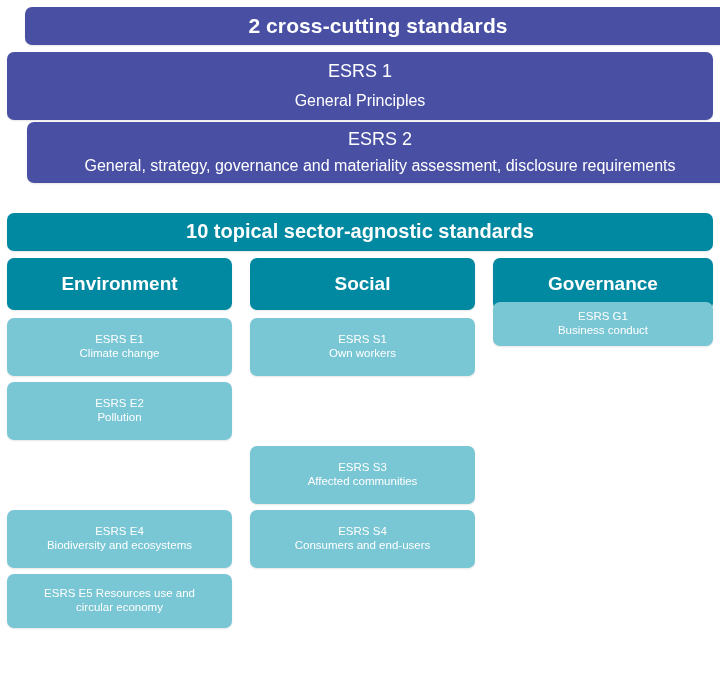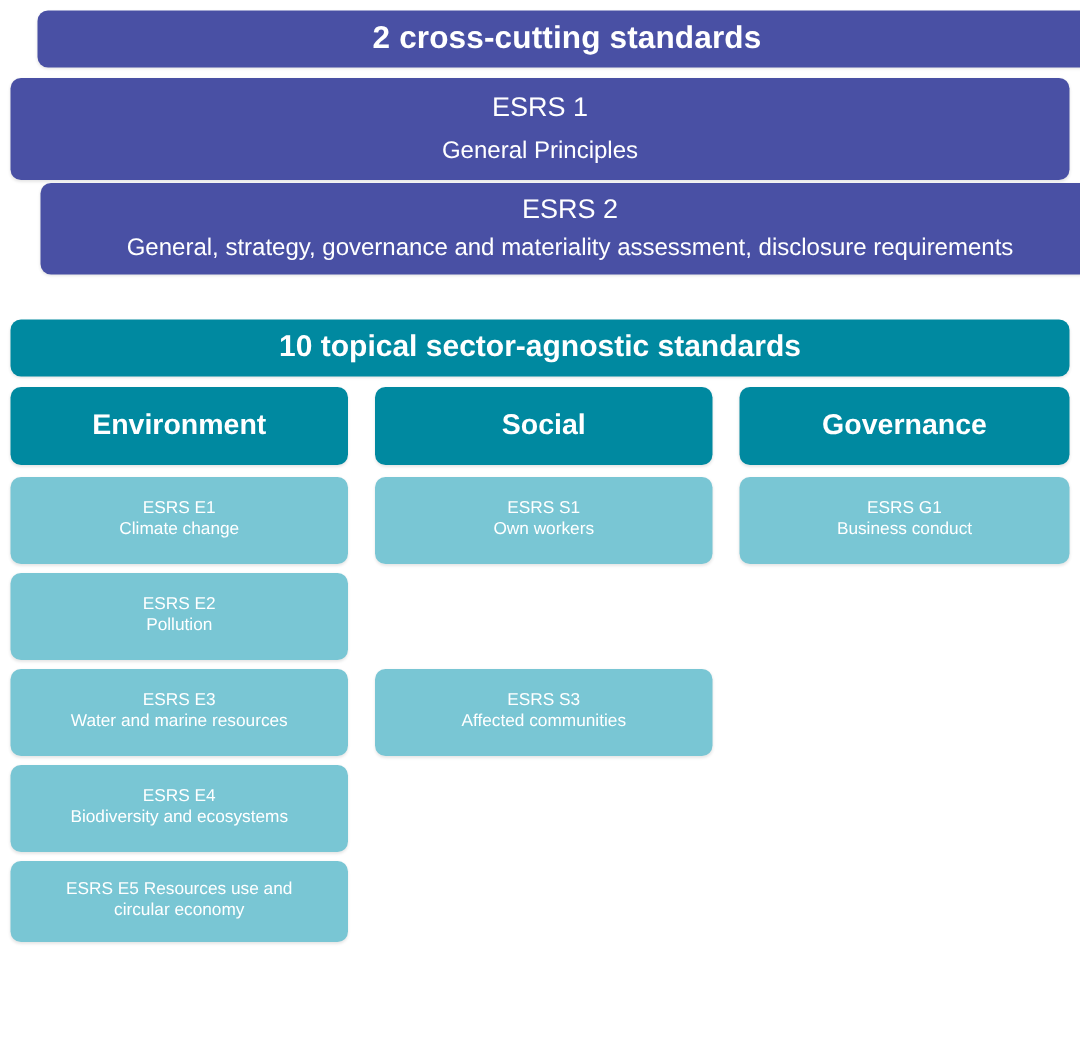--- a/index.html
+++ b/index.html
@@ -99,24 +99,20 @@
   <div class="box c-teal-light" style="left:7px; top:318px; width:225px; height:58px;">
     <span class="line-1 t-sub">ESRS E1</span>
     <span class="line-2 t-sub">Climate change</span>
   </div>
 
   <div class="box c-teal-light" style="left:7px; top:382px; width:225px; height:58px;">
     <span class="line-1 t-sub">ESRS E2</span>
     <span class="line-2 t-sub">Pollution</span>
   </div>
 
-  <div class="box c-teal-light" style="left:7px; top:446px; width:225px; height:58px;">
-    <span class="line-1 t-sub">ESRS E3</span>
-    <span class="line-2 t-sub">Water and marine resources</span>
-  </div>
 
   <div class="box c-teal-light" style="left:7px; top:510px; width:225px; height:58px;">
     <span class="line-1 t-sub">ESRS E4</span>
     <span class="line-2 t-sub">Biodiversity and ecosystems</span>
   </div>
 
   <div class="box c-teal-light" style="left:7px; top:574px; width:225px; height:54px;">
     <span class="line-1 t-sub">ESRS E5 Resources use and</span>
     <span class="line-2 t-sub">circular economy</span>
   </div>
@@ -125,20 +121,24 @@
     <span class="line-1 t-sub">ESRS S1</span>
     <span class="line-2 t-sub">Own workers</span>
   </div>
 
 
   <div class="box c-teal-light" style="left:250px; top:446px; width:225px; height:58px;">
     <span class="line-1 t-sub">ESRS S3</span>
     <span class="line-2 t-sub">Affected communities</span>
   </div>
 
+  <div class="box c-teal-light" style="left:250px; top:510px; width:225px; height:58px;">
+    <span class="line-1 t-sub">ESRS S4</span>
+    <span class="line-2 t-sub">Consumers and end-users</span>
+  </div>
 
-  <div class="box c-teal-light" style="left:493px; top:318px; width:220px; height:58px;">
+  <div class="box c-teal-light" style="left:493px; top:302px; width:220px; height:44px;">
     <span class="line-1 t-sub">ESRS G1</span>
     <span class="line-2 t-sub">Business conduct</span>
   </div>
 
 
 </div>
 
 </body></html>

